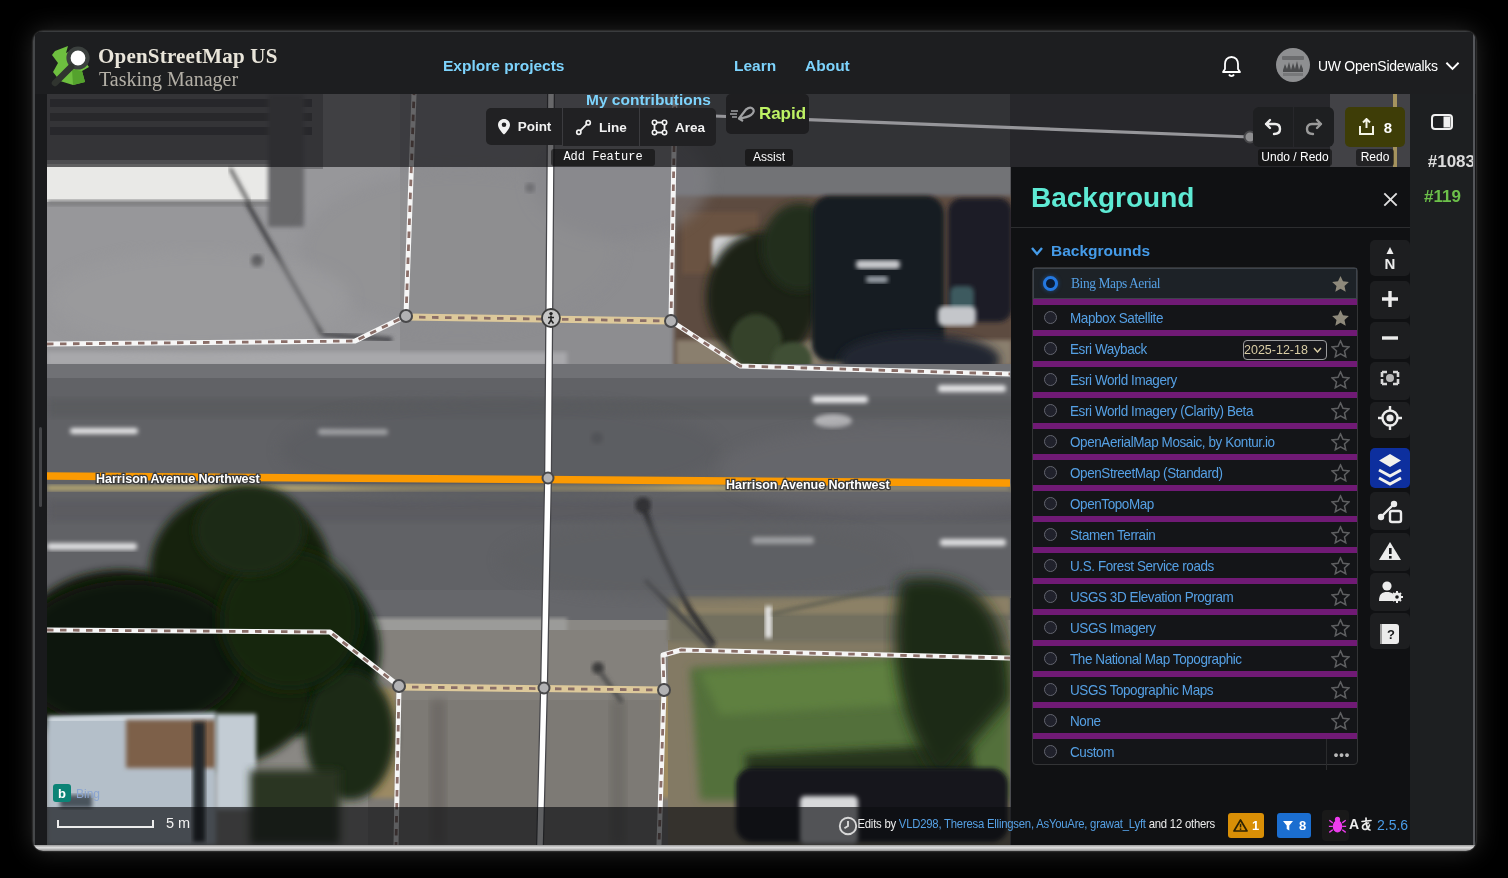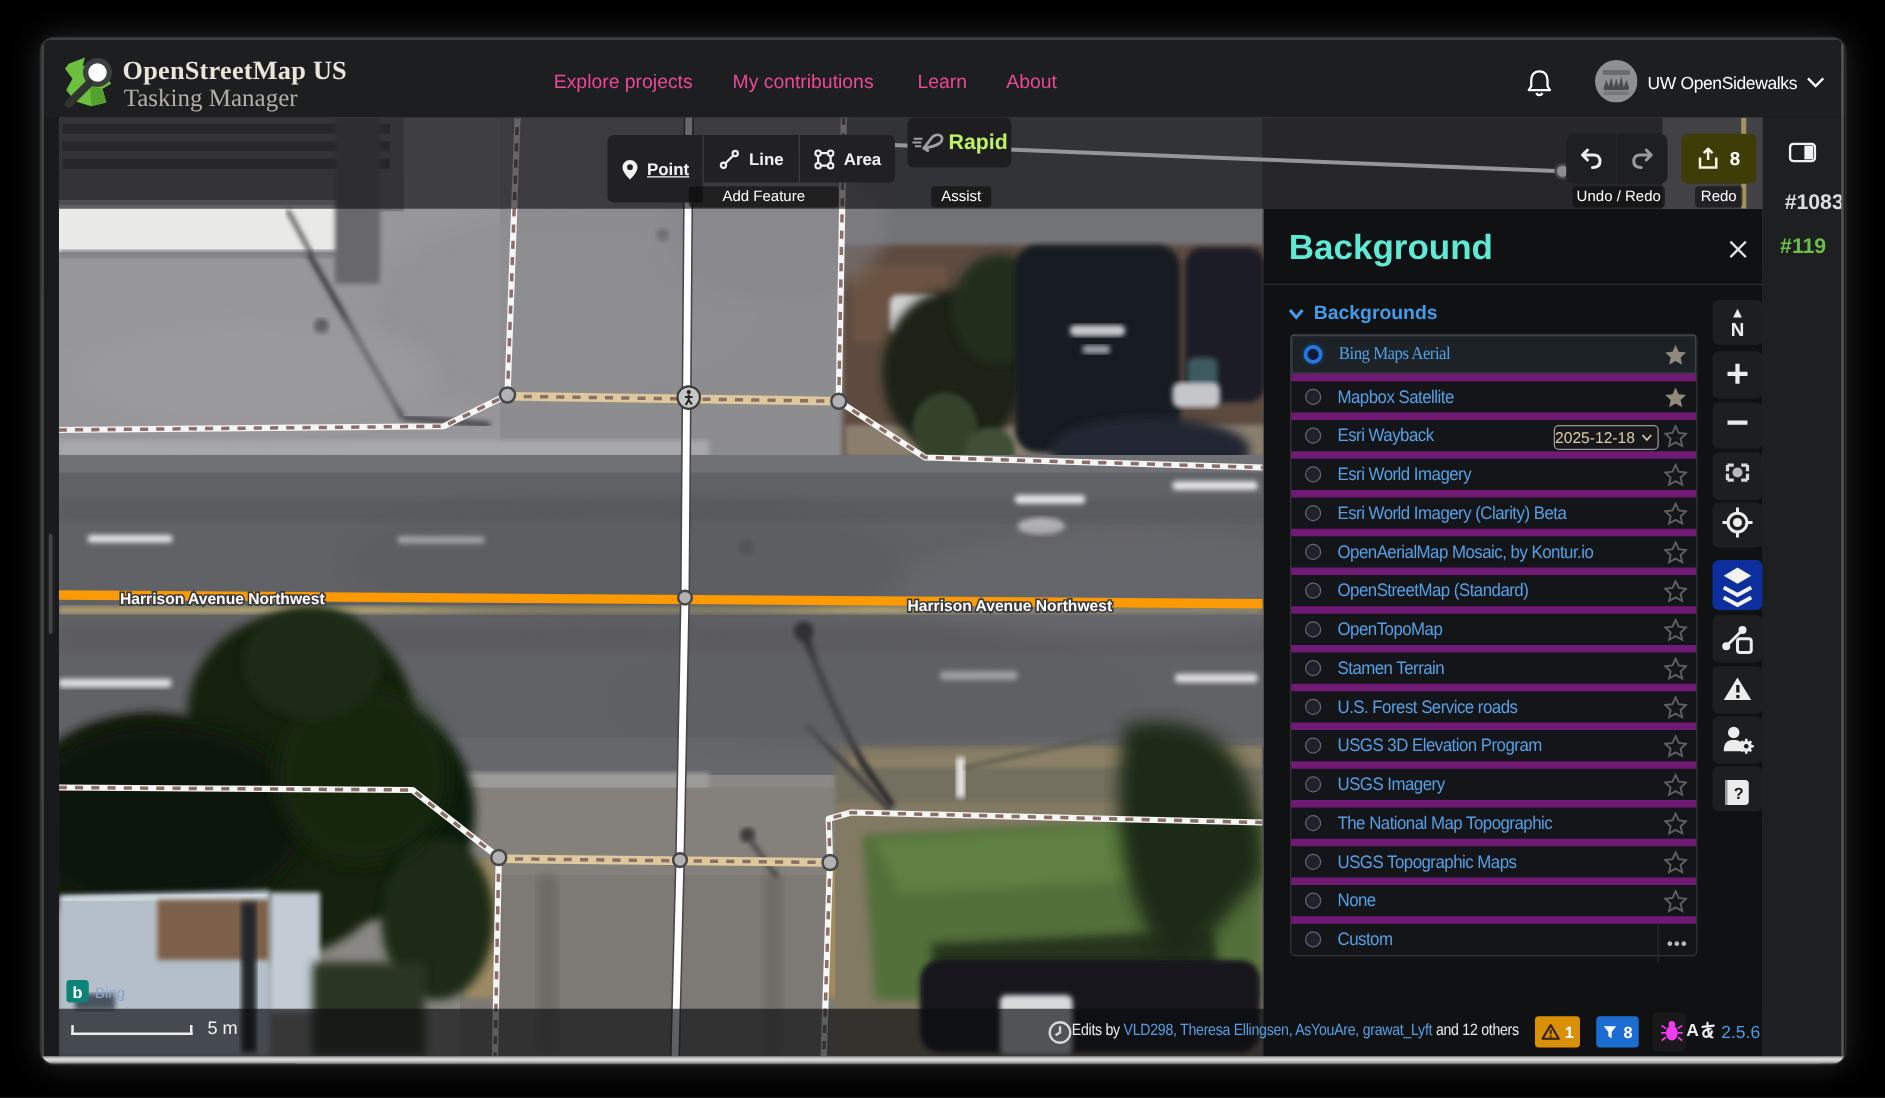--- a/index.html
+++ b/index.html
@@ -13,21 +13,21 @@
     background:linear-gradient(#9a9a9a,#e0e0e0 45%,#8a8a8a); z-index:99; }
   .inner { position:absolute; left:-33px; top:-31px; width:1508px; height:878px; }
   .abs { position:absolute; }
 
   
   .hdr { position:absolute; left:33px; top:31px; width:1443px; height:63px; background:#1d1e20; z-index:20; }
   .brand1 { position:absolute; z-index:21; left:98px; top:44px; font-family:"Liberation Serif",serif;
     font-weight:bold; font-size:21px; color:#e9e5da; letter-spacing:.2px;}
   .brand2 { position:absolute; z-index:21; left:99px; top:68px; font-family:"Liberation Serif",serif;
     font-size:20px; color:#b3afa6; }
-  .nav { position:absolute; z-index:21; top:57px; font-size:15.5px; font-weight:normal; color:#ec4899; }
+  .nav { position:absolute; z-index:21; top:57px; font-size:15.5px; font-weight:bold; color:#7dd3fc; }
   .uname { position:absolute; z-index:21; left:1318px; top:58px; font-size:14px; color:#fff; letter-spacing:-0.3px; }
 
   
   .lstrip { position:absolute; left:33px; top:94px; width:14px; height:751px; background:#191a1c; z-index:8; }
   .lhandle { position:absolute; left:39px; top:427px; width:3px; height:80px; background:#434447; border-radius:2px; z-index:9; }
   .rstrip { position:absolute; left:1410px; top:94px; width:65px; height:751px; background:#1d1f21; z-index:8; }
   .tasknum1 { position:absolute; left:1410px; width:65px; top:152px; text-align:right;
     font-size:17px; font-weight:bold; color:#dcdcdc; z-index:9; }
   .tasknum2 { position:absolute; left:1410px; width:65px; top:187px; text-align:center;
     font-size:17px; font-weight:bold; color:#6cc04a; z-index:9; }
@@ -280,21 +280,21 @@
   <div class="lstrip"></div>
         <div class="lhandle"></div>
   <div class="rstrip"></div>
   <div class="tasknum1">#1083</div>
   <div class="tasknum2">#119</div>
 
   <div class="hdr"></div>
   <div class="brand1">OpenStreetMap US</div>
   <div class="brand2">Tasking Manager</div>
   <div class="nav" style="left:443px;">Explore projects</div>
-  <div class="nav" style="left:586px;">My contributions</div>
+  <div class="nav" style="left:586px;margin-top:34px;">My contributions</div>
   <div class="nav" style="left:734px;">Learn</div>
   <div class="nav" style="left:805px;">About</div>
   <div class="uname">UW OpenSidewalks</div>
 
   <svg class="abs" style="left:48px;top:42px;z-index:21;" width="48" height="48" viewBox="0 0 48 48">
     <path d="M7 9 L20 4 L18 11 L29 6 L27 12 L38 9 L35 17 L41 25 L34 29 L37 40 L25 43 L12 39 L5 30 L10 21 L4 13 Z" fill="#6ebf3f"></path>
     <path d="M25 43 L37 40 L34 29 L24 27 Z" fill="#54a22d"></path>
     <circle cx="30" cy="16" r="9.5" fill="#fff" stroke="#3b403e" stroke-width="4.2"></circle>
     <path d="M23 25 L7 41" stroke="#30342f" stroke-width="6.5" stroke-linecap="round"></path>
   </svg>
@@ -305,21 +305,21 @@
   <svg class="abs" style="left:1276px;top:48px;z-index:21;" width="34" height="34" viewBox="0 0 34 34">
     <circle cx="17" cy="17" r="17" fill="#8e8f91"></circle>
     <rect x="6" y="8" width="22" height="4" rx="1" fill="#6b6c6e"></rect>
     <path d="M7 22 L9 16 L11 21 L13 14 L15 22 L17 15 L19 21 L21 13 L23 22 L25 16 L27 21 L27 24 L7 24 Z" fill="#4a4b4d"></path>
     <rect x="7" y="25" width="20" height="3" fill="#77787a"></rect>
   </svg>
   <svg class="abs" style="left:1445px;top:61px;z-index:21;" width="15" height="10" viewBox="0 0 16 10">
     <path d="M1.5 1.5 L8 8 L14.5 1.5" stroke="#fff" stroke-width="2" fill="none"></path>
   </svg>
 
-  <div class="tbtn" style="left:486px;top:108px;width:76px;height:54px;border-radius:5px 0 0 5px;text-decoration:underline;">
+  <div class="tbtn" style="left:486px;top:108px;width:76px;height:37px;border-radius:5px 0 0 5px;">
     <svg width="14" height="17" viewBox="0 0 14 17">
             <path d="M7 1 C3.7 1 1 3.6 1 6.9 C1 11 7 16.5 7 16.5 C7 16.5 13 11 13 6.9 C13 3.6 10.3 1 7 1 Z M7 9 A2.3 2.3 0 1 1 7 4.4 A2.3 2.3 0 0 1 7 9 Z" fill="#f2f2f2"></path>
           </svg>
     Point</div>
   <div class="tbtn" style="left:563px;top:108px;width:76px;height:38px;border-radius:0;">
     <svg width="17" height="17" viewBox="0 0 17 17">
             <path d="M5.2 11.8 L11.8 5.2" stroke="#f2f2f2" stroke-width="1.8"></path>
             <circle cx="3.8" cy="13.2" r="2.1" fill="none" stroke="#f2f2f2" stroke-width="1.7"></circle>
             <circle cx="13.2" cy="3.8" r="2.1" fill="none" stroke="#f2f2f2" stroke-width="1.7"></circle>
           </svg>
@@ -333,21 +333,21 @@
             <circle cx="13.5" cy="13.5" r="2.2" fill="#202123" stroke="#f2f2f2" stroke-width="1.6"></circle>
           </svg>
     Area</div>
   <div class="tbtn" style="left:726px;top:94px;width:83px;height:40px;background:#1e1e20;color:#bef264;font-size:17px;gap:4px;">
     <svg width="26" height="16" viewBox="0 0 26 16">
             <path d="M2 5 L9 5 M1 8 L8 8 M3 11 L8 11" stroke="#9fa0a2" stroke-width="1.7"></path>
             <path d="M10 12.5 L17 3.5 C23 -1 28 5 22 9 C19 11 14 12 10 12.5 Z" fill="none" stroke="#9fa0a2" stroke-width="2.2" stroke-linejoin="round"></path>
             <path d="M10 12.5 L14 15" stroke="#9fa0a2" stroke-width="2.2"></path>
           </svg>
     Rapid</div>
-  <div class="tlabel" style="left:551px;top:149px;width:120px;">Add Feature</div>
+  <div class="tlabel" style="left:551px;top:149px;width:104px;font-family:Liberation Mono, monospace;">Add Feature</div>
   <div class="tlabel" style="left:745px;top:149px;width:48px;">Assist</div>
 
   <div class="tbtn" style="left:1253px;top:107px;width:40px;height:40px;border-radius:6px 0 0 6px;background:#1e1f21;">
     <svg width="20" height="18" viewBox="0 0 20 18">
             <path d="M7 2 L3 6 L7 10 M3 6 L12 6 C16 6 17 9 17 11 C17 14 15 16 11 16" stroke="#ececec" stroke-width="2.4" fill="none" stroke-linejoin="round" stroke-linecap="round"></path>
           </svg>
   </div>
   <div class="tbtn" style="left:1294px;top:107px;width:40px;height:40px;border-radius:0 6px 6px 0;background:#1e1f21;">
     <svg width="20" height="18" viewBox="0 0 20 18">
             <path d="M13 2 L17 6 L13 10 M17 6 L8 6 C4 6 3 9 3 11 C3 14 5 16 9 16" stroke="#9a9a9a" stroke-width="2.4" fill="none" stroke-linejoin="round" stroke-linecap="round"></path>

